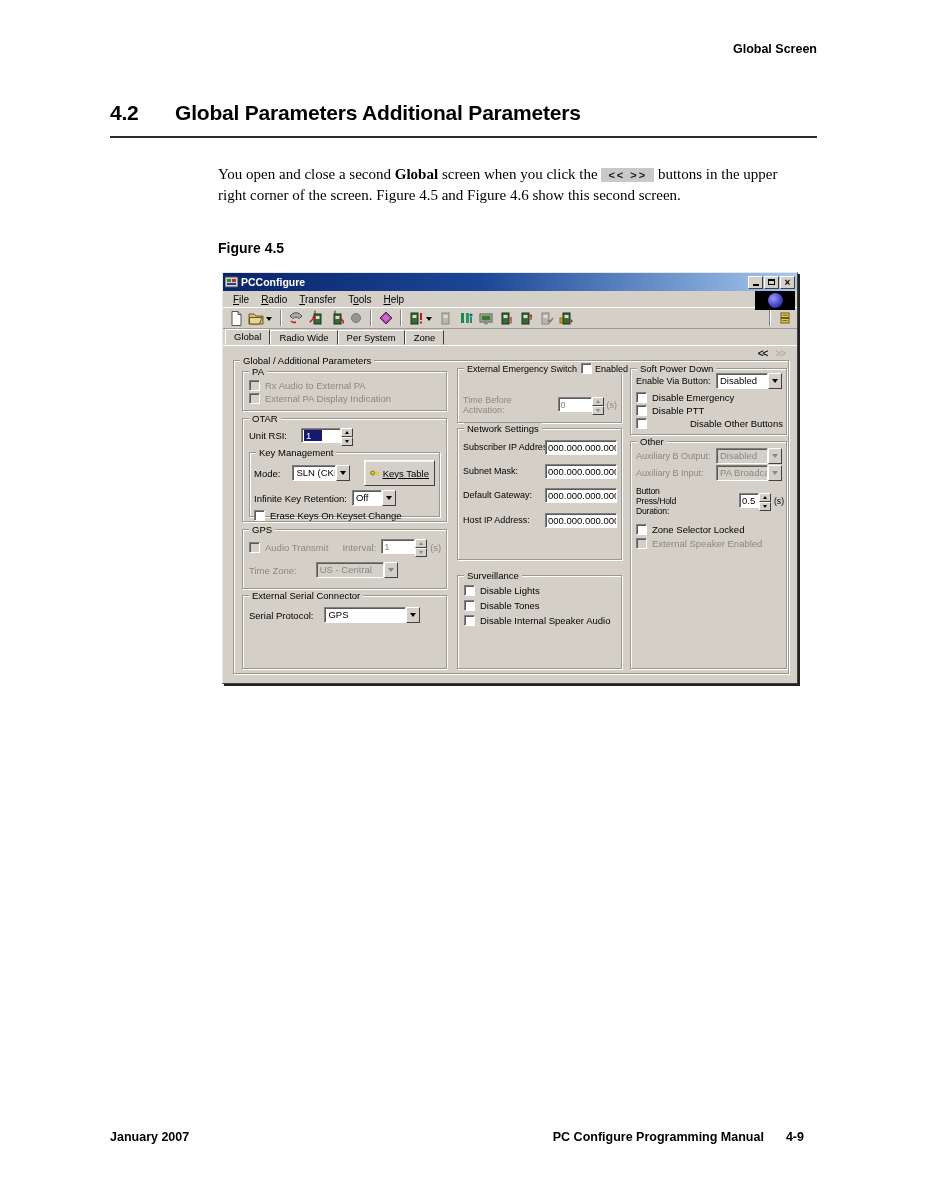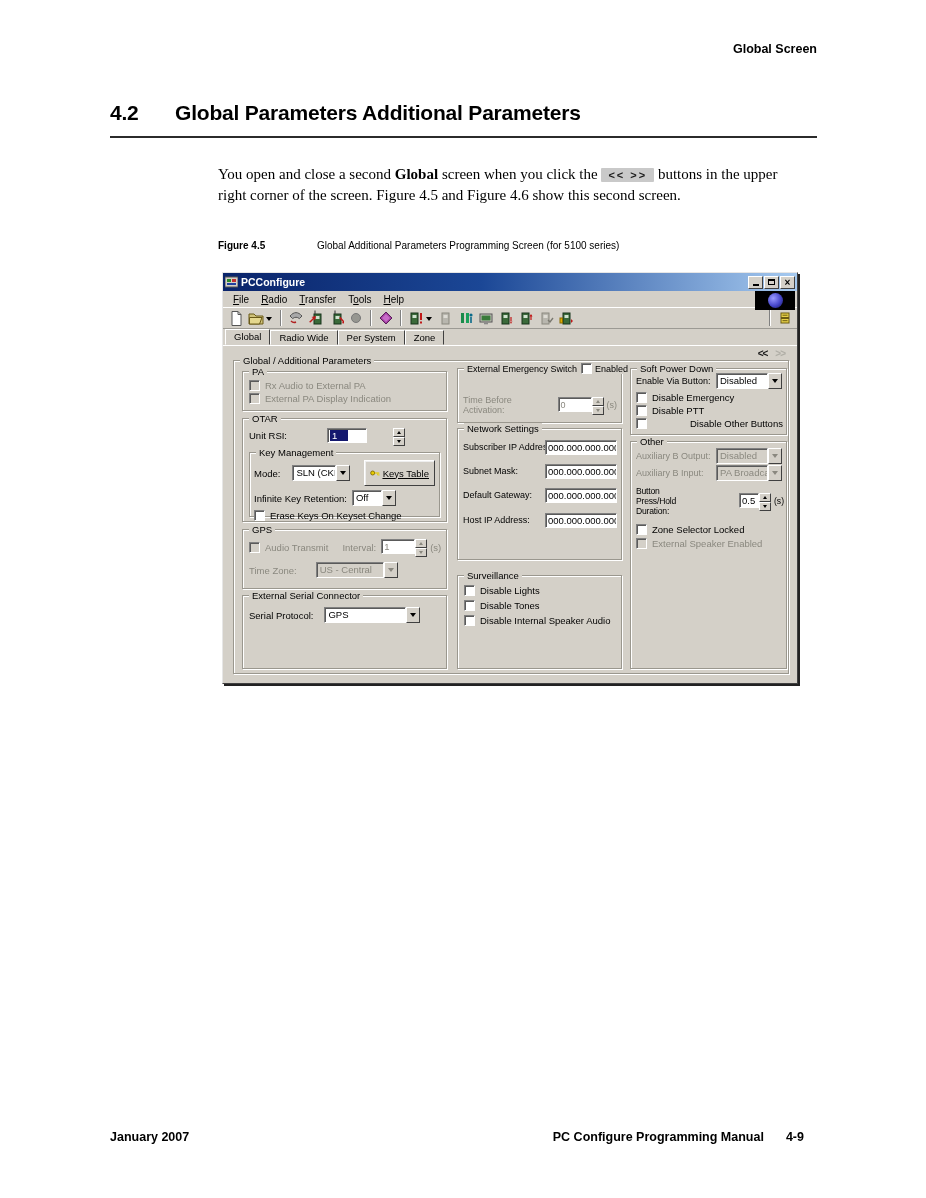--- a/index.html
+++ b/index.html
@@ -6,21 +6,21 @@
   html,body { background:#ffffff; }
   body { width:926px; height:1198px; position:relative; font-family:"Liberation Sans",sans-serif; color:#000; }
 
   
   .running-head { position:absolute; top:42px; right:109px; font-size:12.5px; font-weight:bold; }
   .heading { position:absolute; top:101px; left:110px; width:707px; display:flex; font-size:21px; font-weight:bold; letter-spacing:-0.2px; }
   .heading .num { width:65px; }
   .heading-rule { position:absolute; top:136px; left:110px; width:707px; height:2px; background:#2b2b2b; }
   .para { position:absolute; top:165px; left:218px; width:582px; font-family:"Liberation Serif",serif; font-size:15px; line-height:19.5px; }
   .inline-nav-btn { background:#c9c9c9; color:#1a1a1a; font-family:"Liberation Sans",sans-serif; font-size:11px; font-weight:bold; padding:1px 7px; letter-spacing:2px; border-radius:1px; }
-  .figure-cap { position:absolute; top:240px; left:218px; font-size:10px; display:flex;gap:12px; }
+  .figure-cap { position:absolute; top:240px; left:218px; font-size:14px; display:flex; }
   .figure-cap .flabel { font-weight:bold; width:87px; }
   .footer-left { position:absolute; top:1130px; left:110px; font-size:12.5px; font-weight:bold; }
   .footer-right { position:absolute; top:1130px; right:122px; font-size:12.5px; font-weight:bold; }
   .footer-right .pgnum { margin-left:22px; }
 
   
   .win { position:absolute; left:222px; top:272px; width:576px; height:412px; background:#d4d0c8; font-size:9.5px;
          border:1px solid; border-color:#e6e6e6 #404040 #404040 #e6e6e6; box-shadow:2px 2px 0 #222; }
   .titlebar { height:18px; background:linear-gradient(to right,#0a246a,#1b4796 45%,#a6caf0); display:flex; align-items:center; padding:4px 2px; }
   .titlebar .apptitle { color:#fff; font-weight:bold; font-size:10.5px; margin-left:3px; flex:1; }
@@ -90,21 +90,20 @@
   <span>Global Parameters Additional Parameters</span>
 </div>
 <div class="heading-rule"></div>
 
 <div class="para">
   <span>You open and close a second </span><b>Global</b><span> screen when you click the </span><span class="inline-nav-btn">&lt;&lt;  &gt;&gt;</span><span> buttons in the upper right corner of the screen. Figure 4.5 and Figure 4.6 show this second screen.</span>
 </div>
 
 <div class="figure-cap">
   <span class="flabel">Figure 4.5</span>
-  <span>Global Additional Parameters Programming Screen (for 5100 series)</span>
 </div>
 
 <div class="win">
 
   <div class="titlebar">
     <svg class="app-icon" viewBox="0 0 13 12">
       <rect x="0" y="1" width="13" height="10" fill="#d4d0c8" stroke="#555"></rect>
       <rect x="2" y="3" width="4" height="3" fill="#2a8a2a"></rect>
       <rect x="7" y="3" width="4" height="3" fill="#c03030"></rect>
       <rect x="2" y="7" width="9" height="2" fill="#2040a0"></rect>
@@ -278,21 +277,21 @@
             <span class="cblabel dis">Rx Audio to External PA</span>
           </div>
         <div class="row" style="margin:2px 0 0 6px;">
             <span class="cb cbdis"></span>
             <span class="cblabel dis">External PA Display Indication</span>
           </div>
       </div>
 
       <div class="grp" style="left:8px; top:57px; width:205px; height:104px;">
         <span class="grp-title">OTAR</span>
-        <div class="row" style="margin:9px 0 0 6px;gap:26px;">
+        <div class="row" style="margin:9px 0 0 6px;">
           <span>Unit RSI:</span>
           <span class="tf" style="width:40px; margin-left:14px;"><span class="sel">1</span></span>
           <span class="spin" style="height:15px;">
               <span class="sbtns">
                 <span class="sb">
                   <span class="up"></span>
                 </span>
                 <span class="sb">
                   <span class="dnn"></span>
                 </span>

